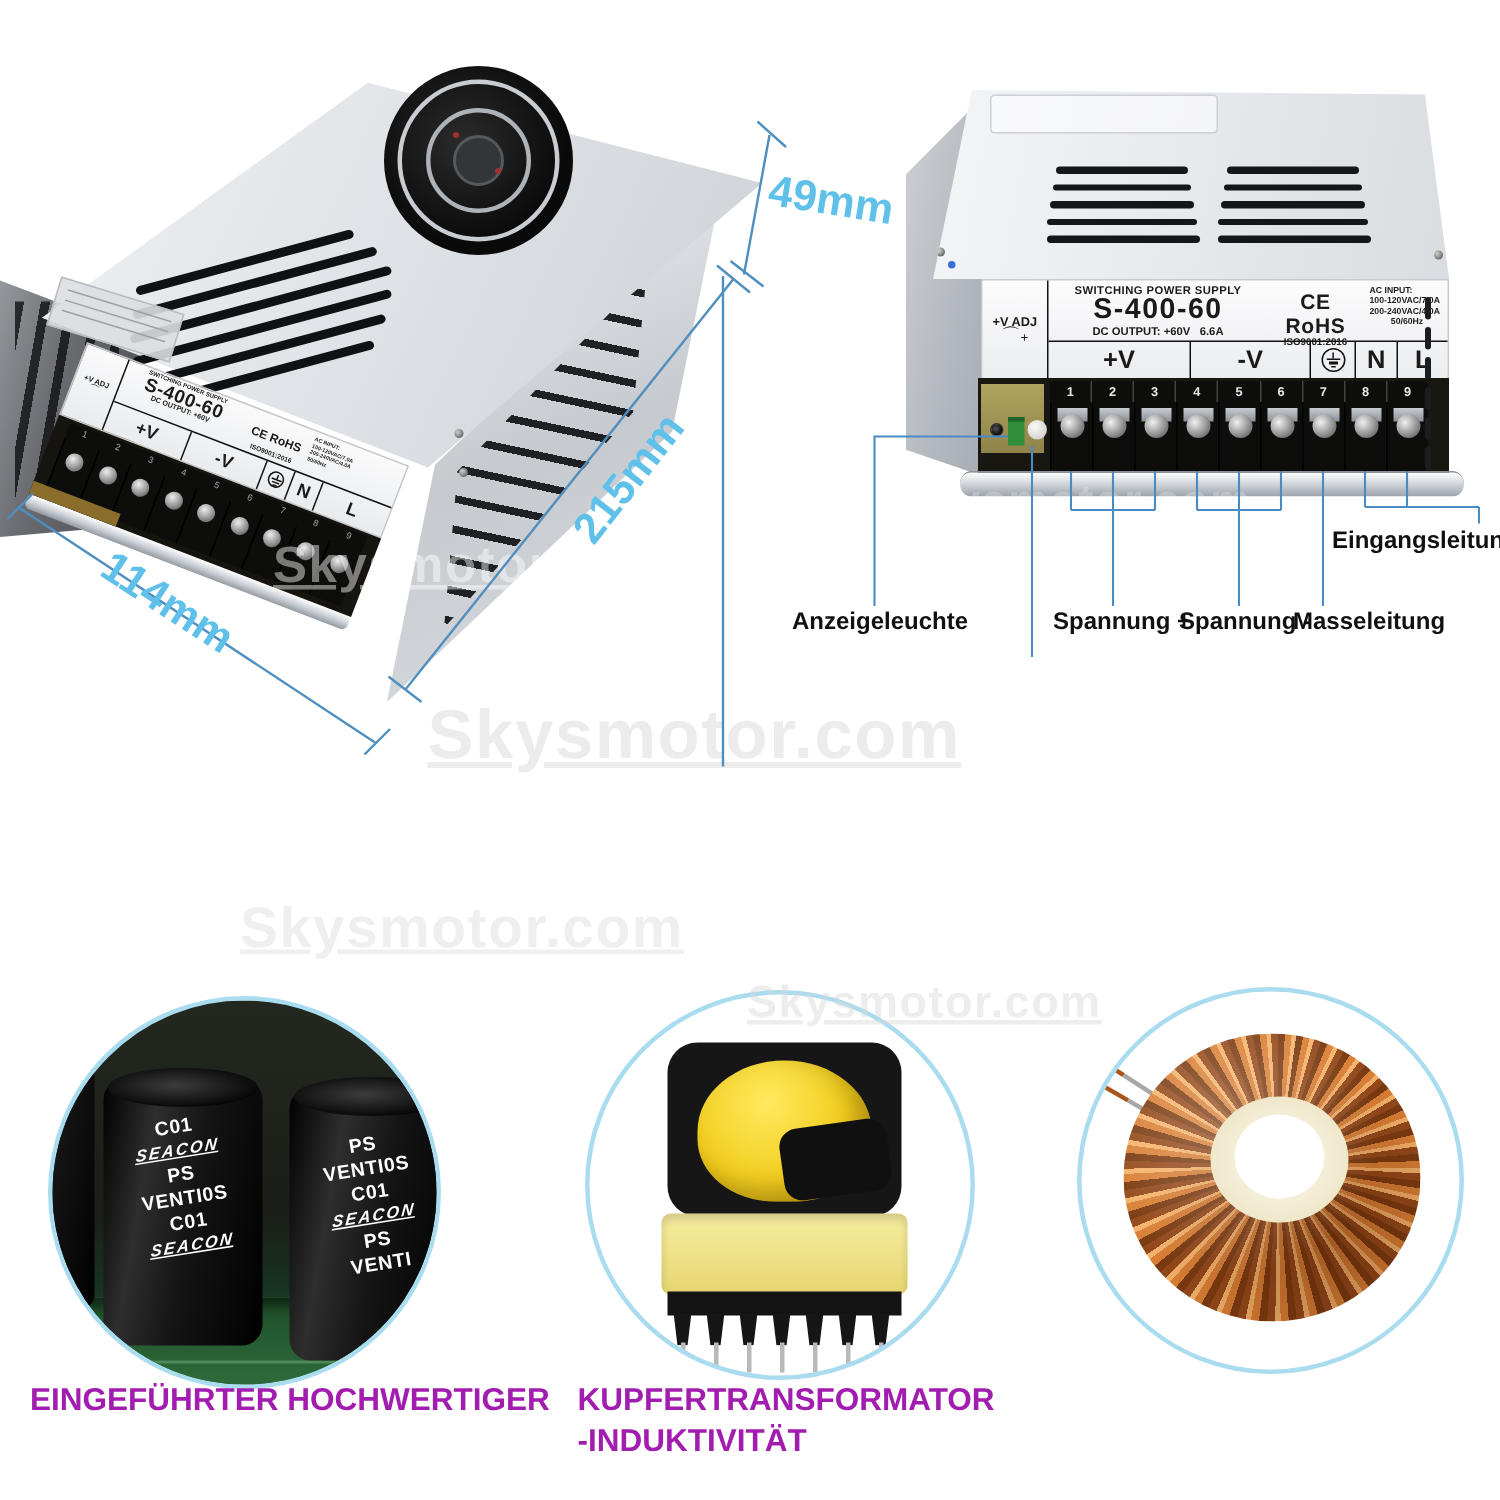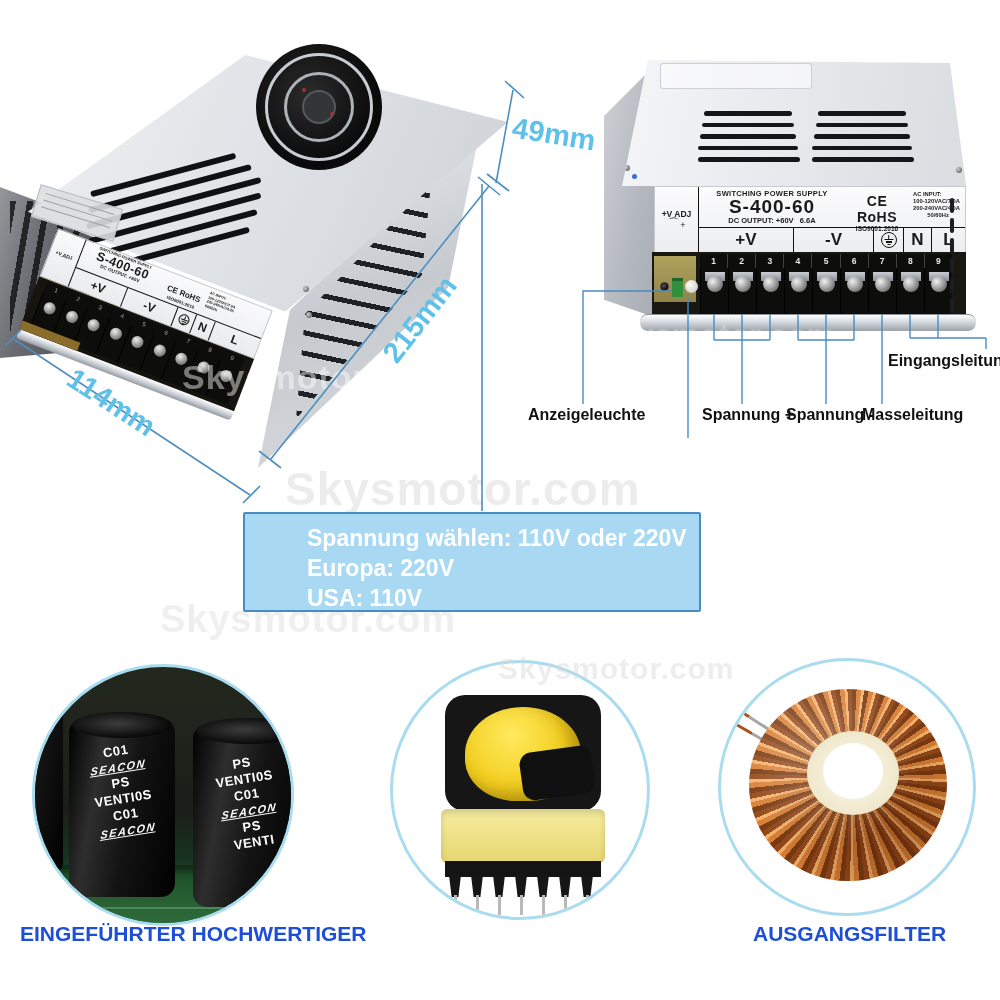--- a/index.html
+++ b/index.html
@@ -2,21 +2,21 @@
 <html><head>
 <meta charset="utf-8">
 <style>
   * { margin:0; padding:0; box-sizing:border-box; }
   html,body { background:#fff; }
   #canvas { position:relative; width:1000px; height:1000px; background:#fff; overflow:hidden;
             font-family:"Liberation Sans", sans-serif; }
   .abs { position:absolute; }
 
   
-  .wm { position:absolute; font-weight:bold; letter-spacing:1px; white-space:nowrap; pointer-events:none; }
+  .wm { position:absolute; font-weight:bold; letter-spacing:1px; white-space:nowrap; pointer-events:none;text-decoration:underline; }
   .wm1 { left:285px; top:462px; font-size:46px; color:rgba(205,205,205,.38); z-index:2; }
   .wm2 { left:160px; top:598px; font-size:38px; color:rgba(210,210,210,.35); z-index:2; }
   .wm3 { left:598px; top:318px; font-size:30px; color:rgba(255,255,255,.25); z-index:4; }
   .wm4 { left:182px; top:358px; font-size:34px; color:rgba(255,255,255,.45); z-index:4; }
   .wm5 { left:498px; top:652px; font-size:30px; color:rgba(215,215,215,.45); z-index:6; }
 
   
   .psuR-side-l { left:604px; top:72px; width:50px; height:245px; z-index:1;
     clip-path:polygon(88% 0,100% 4%,100% 100%,0 93%,0 18%);
     background:linear-gradient(100deg,#cdd0d5,#b4b9bf 60%,#a8adb4); }
@@ -185,21 +185,21 @@
       radial-gradient(circle at 36% 32%, rgba(255,255,255,.28), rgba(0,0,0,0) 55%),
       radial-gradient(circle at 68% 72%, rgba(60,20,0,.35), rgba(0,0,0,0) 60%),
       repeating-conic-gradient(from 8deg at 52% 46%, #7a3a10 0deg 3deg, #d97f35 3deg 6deg, #f4b26a 6deg 8deg, #93481a 8deg 11deg); }
   .toroid .rim { position:absolute; left:58px; top:42px; width:92px; height:84px; border-radius:50%;
     background:radial-gradient(#fdfbf2, #efe6c8 75%); }
   .toroid .hole { position:absolute; left:74px; top:54px; width:60px; height:56px; border-radius:50%; background:#fff; }
   .lead { position:absolute; height:3px; border-radius:2px;
     background:linear-gradient(90deg,#a9541b 0 30%, #a7a7a7 30%); }
 
   
-  .cap-text { position:absolute; font-weight:bold; font-size:21px; color:#1d4ed8; line-height:27px; z-index:6; }
+  .cap-text { position:absolute; font-weight:bold; font-size:21px; color:#a21caf; line-height:27px; z-index:6; }
 </style>
 </head>
 <body>
 
 <div id="canvas">
 
   <div class="abs psuL-flap">
       <i></i>
     </div>
   <div class="abs psuL-gold"></div>
@@ -445,25 +445,20 @@
   <div class="dim" style="left:512px;top:118px;transform:rotate(9deg)">49mm</div>
   <div class="dim" style="left:370px;top:303px;transform:rotate(-52deg)">215mm</div>
   <div class="dim" style="left:62px;top:386px;transform:rotate(33deg)">114mm</div>
 
   <div class="lab" style="left:528px;top:406px">Anzeigeleuchte</div>
   <div class="lab" style="left:702px;top:406px">Spannung +</div>
   <div class="lab" style="left:786px;top:406px">Spannung -</div>
   <div class="lab" style="left:862px;top:406px">Masseleitung</div>
   <div class="lab" style="left:888px;top:352px">Eingangsleitung</div>
 
-  <div class="abs infobox">
-    <div>Spannung wählen: 110V oder 220V</div>
-    <div>Europa: 220V</div>
-    <div>USA: 110V</div>
-  </div>
 
   <div class="circ c1">
     <div class="pcbband"></div>
     <div class="trace"></div>
     <div class="cap" style="left:-36px;top:36px;width:64px;height:170px;border-radius:10px">
       <div class="captxt" style="top:60px">
         <div>0F</div>
         <div>V</div>
       </div>
     </div>
@@ -518,17 +513,18 @@
     <span class="lead" style="left:8px;top:78px;width:70px;transform:rotate(30deg)"></span>
     <div class="toroid">
       <span class="rim"></span>
       <span class="hole"></span>
     </div>
   </div>
 
   <div class="cap-text" style="left:20px;top:920px">
     <div>EINGEFÜHRTER HOCHWERTIGER</div>
   </div>
-  <div class="cap-text" style="left:753px;top:920px">
-    <div>AUSGANGSFILTER</div>
+  <div class="cap-text" style="left:385px;top:920px">
+    <div>KUPFERTRANSFORMATOR</div>
+    <div>-INDUKTIVITÄT</div>
   </div>
 
 </div>
 
 </body></html>

